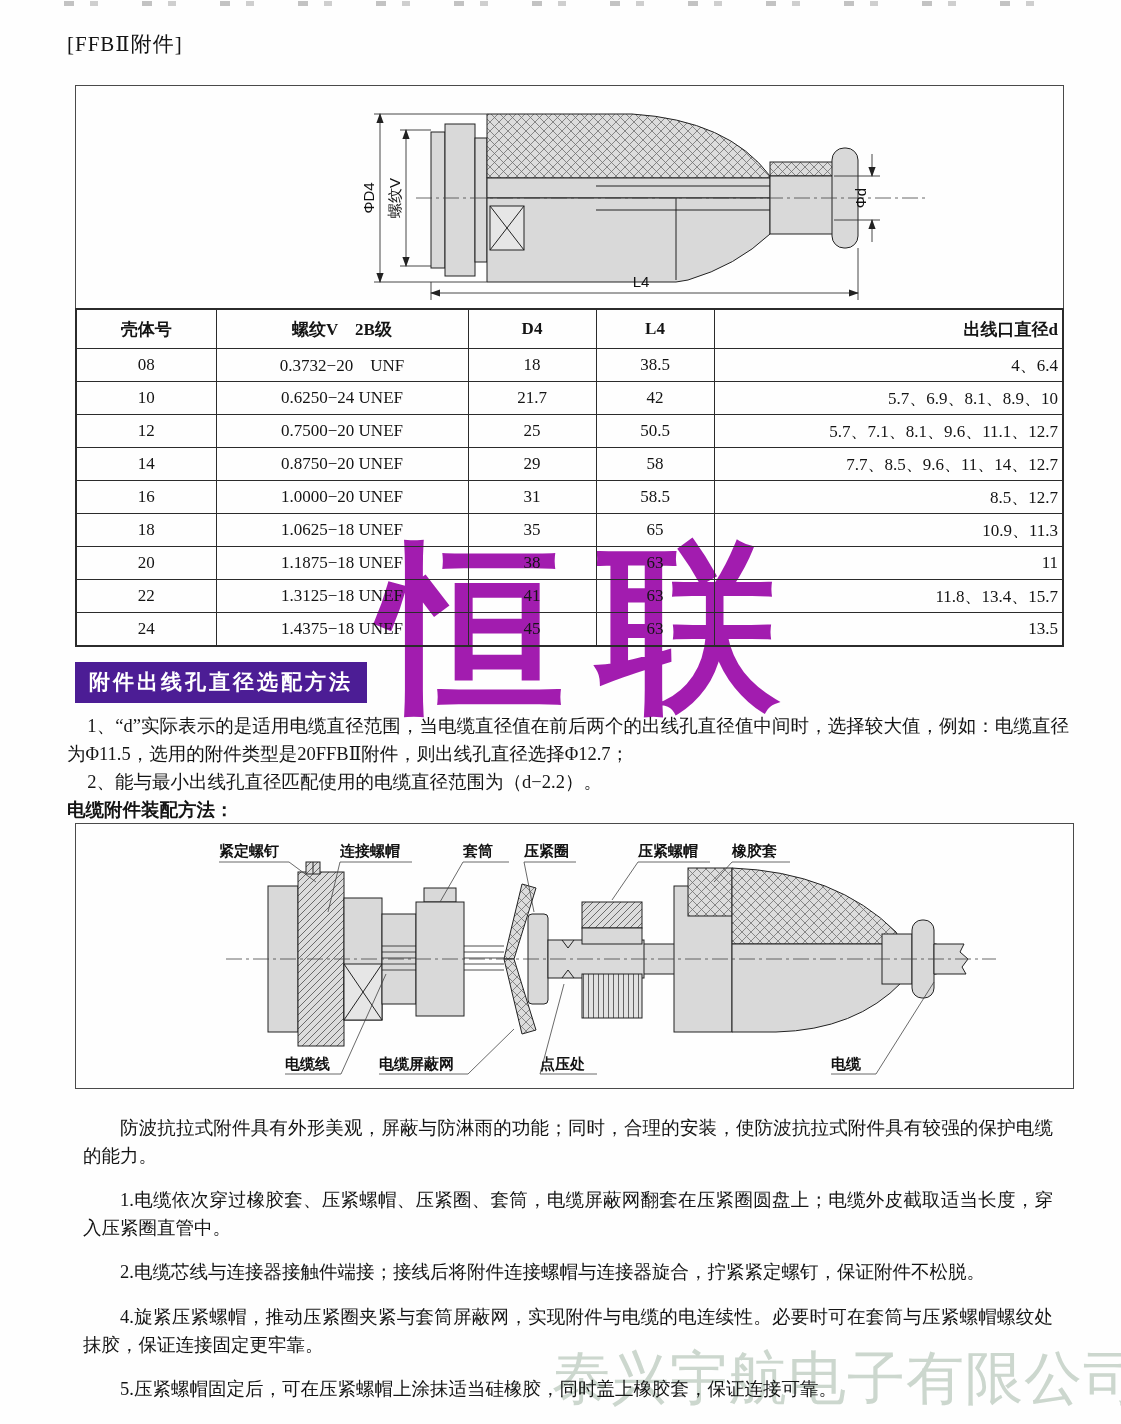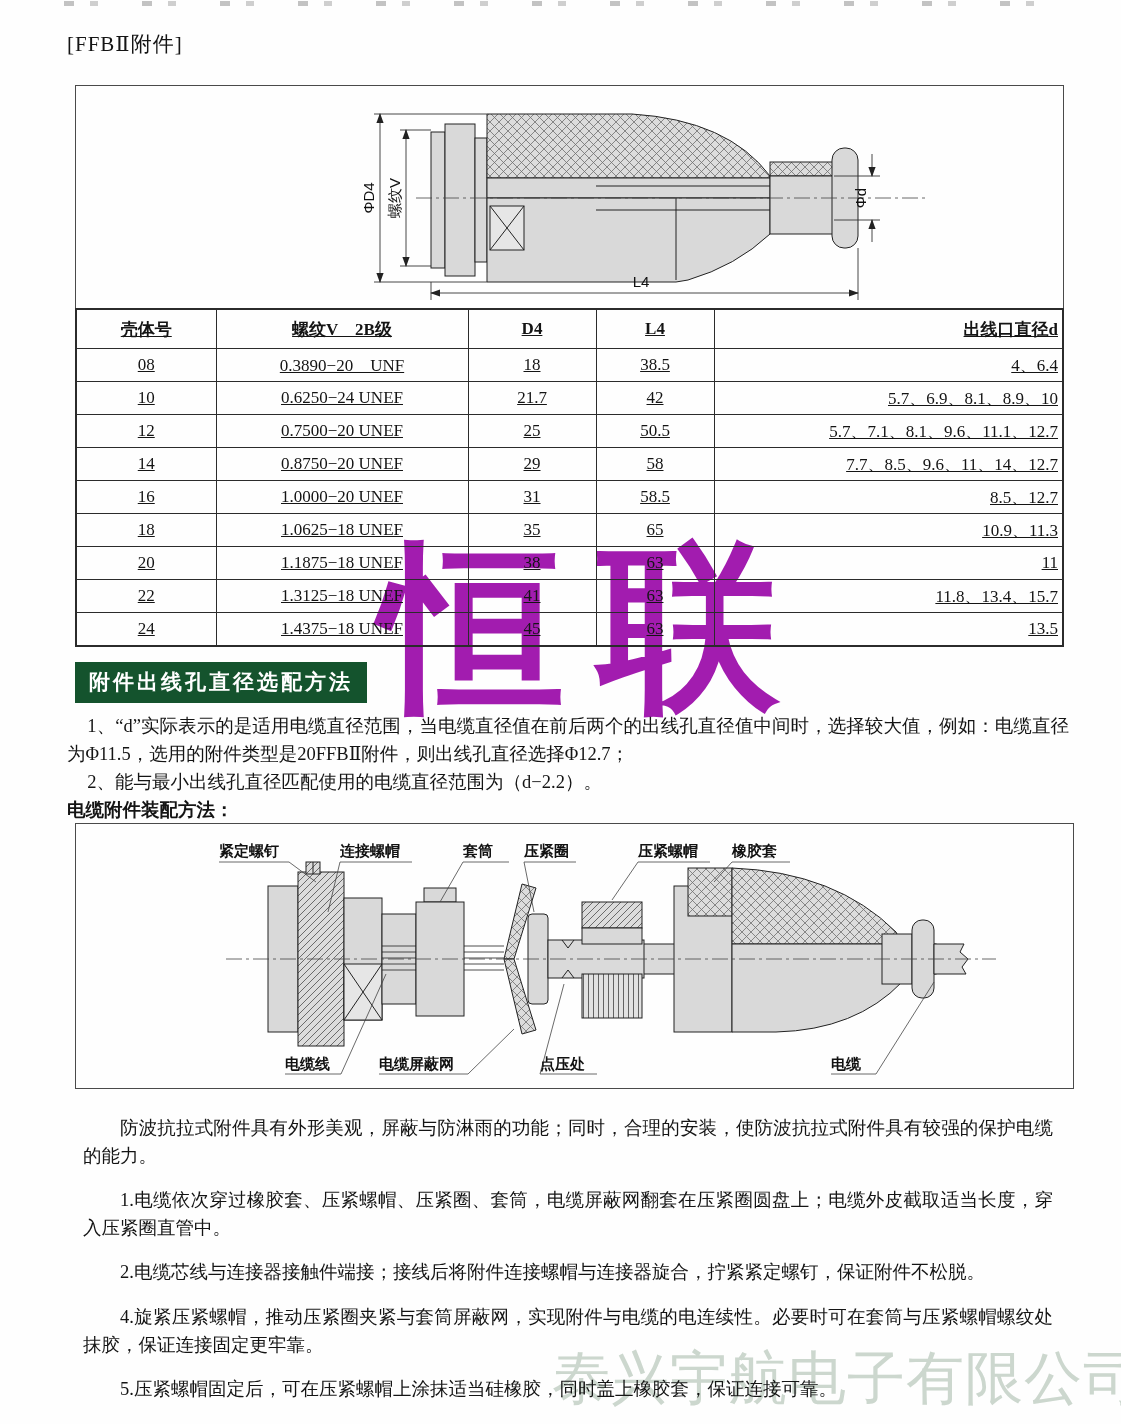--- a/index.html
+++ b/index.html
@@ -40,24 +40,24 @@
     border-collapse:collapse;table-layout:fixed;
     font-size:17px;
   }
   #spec-table th,#spec-table td{
     border:1px solid #2b2b2b;text-align:center;padding:0 4px;
     background:transparent;font-weight:normal;
   }
   #spec-table th{height:38px;font-weight:bold;}
   #spec-table td{height:32px;}
   #spec-table td.col-d,#spec-table th.col-d-h{text-align:right;padding-left:52px;}
-  #spec-table{border:2px solid #2b2b2b;text-decoration:underline;}
+  #spec-table{border:2px solid #2b2b2b;}
   
   #banner{
-    left:75px;top:662px;background:#14532d;color:#ffffff;
+    left:75px;top:662px;background:#4c1d95;color:#ffffff;
     font-family:Liberation Mono, monospace;
     font-weight:bold;font-size:21px;letter-spacing:3px;
     padding:6px 14px 7px 14px;
   }
   
   .textblock{width:1002px;line-height:1.52;font-size:18.5px;text-align:justify;}
   #sel-paras{left:67px;top:712px;}
   #sel-paras p{margin:0;}
   #para-1,#para-2{text-indent:1.1em;}
   #subheading{font-weight:bold;font-family:"Liberation Sans","DejaVu Sans",sans-serif;font-size:18.5px;}
@@ -155,21 +155,21 @@
         <th>壳体号</th>
         <th>螺纹V　2B级</th>
         <th>D4</th>
         <th>L4</th>
         <th class="col-d-h">出线口直径d</th>
       </tr>
     </thead>
   <tbody>
       <tr>
         <td>08</td>
-        <td>0.3890−20　UNF</td>
+        <td>0.3732−20　UNF</td>
         <td>18</td>
         <td>38.5</td>
         <td class="col-d">4、6.4</td>
       </tr>
       <tr>
         <td>10</td>
         <td>0.6250−24 UNEF</td>
         <td>21.7</td>
         <td>42</td>
         <td class="col-d">5.7、6.9、8.1、8.9、10</td>

